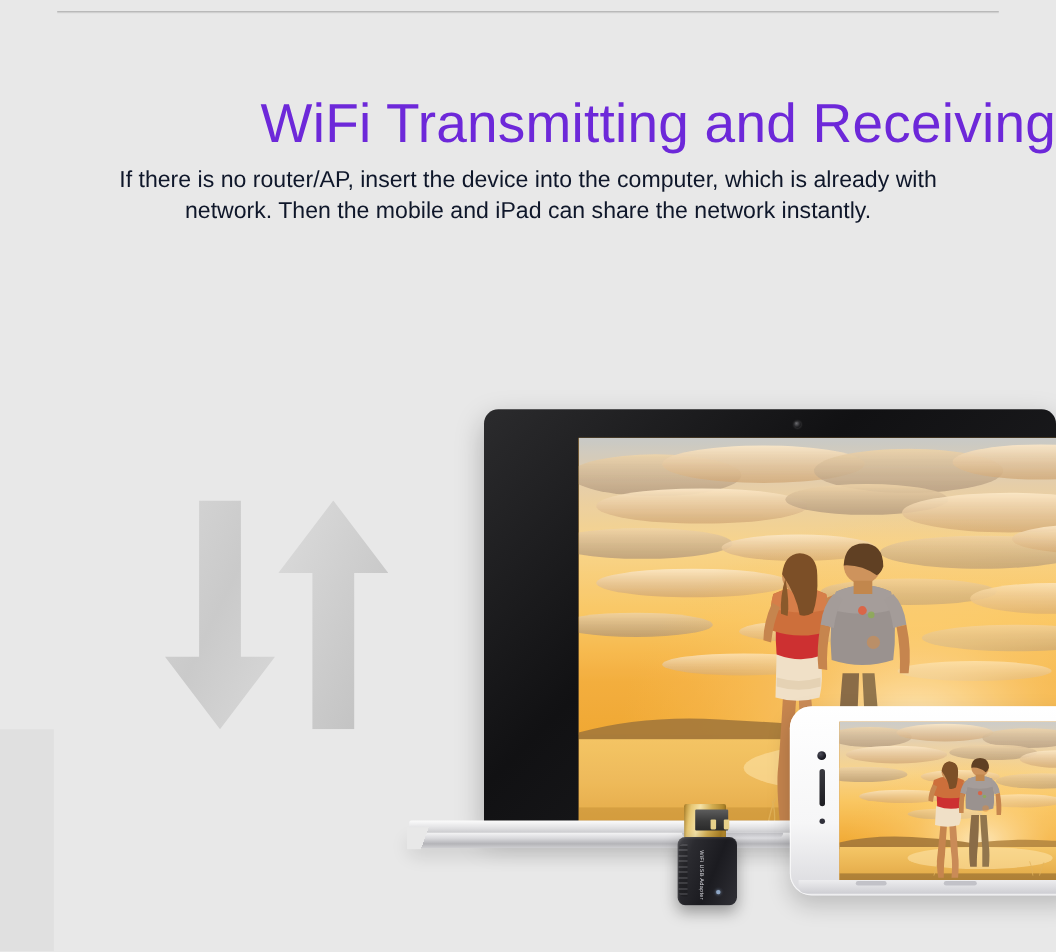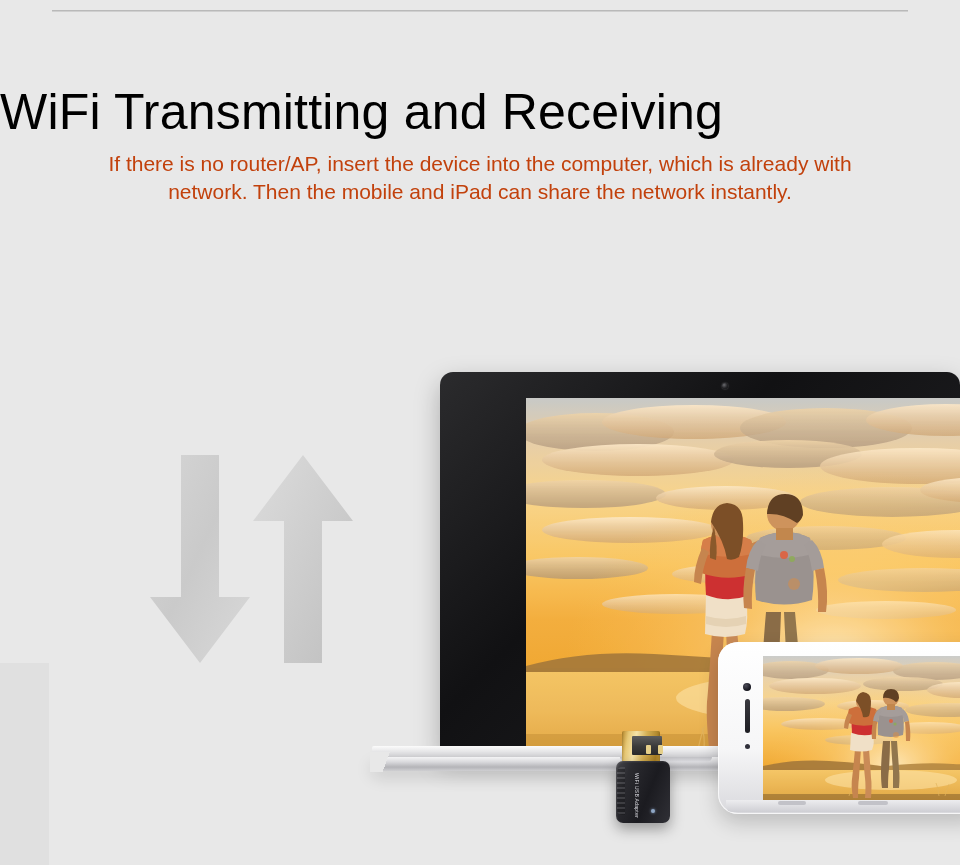--- a/index.html
+++ b/index.html
@@ -14,30 +14,30 @@
 
   
   .top-rule{
     position:absolute;left:52px;top:10px;width:856px;height:2px;
     background:linear-gradient(to bottom,#b9b9b9 0 1px,#cfcfcf 1px 2px);
   }
 
   
   .title{
     position:absolute;left:0;top:84px;width:960px;
-    text-align:left;
+    text-align:right;
     font-size:50px;font-weight:300;letter-spacing:.2px;
-    color:#000000;line-height:1.12;
+    color:#6d28d9;line-height:1.12;
     white-space:nowrap;
   }
   .subtitle{
     position:absolute;left:100px;top:150px;width:760px;
     text-align:center;
     font-size:21px;font-weight:400;line-height:1.33;
-    color:#c2410c;
+    color:#0f172a;
   }
 
   
   .corner-tint{
     position:absolute;left:0;top:663px;width:49px;height:202px;
     background:#e0e0e0;
   }
 
   
   .arrows{position:absolute;left:148px;top:455px;width:210px;height:212px;}

